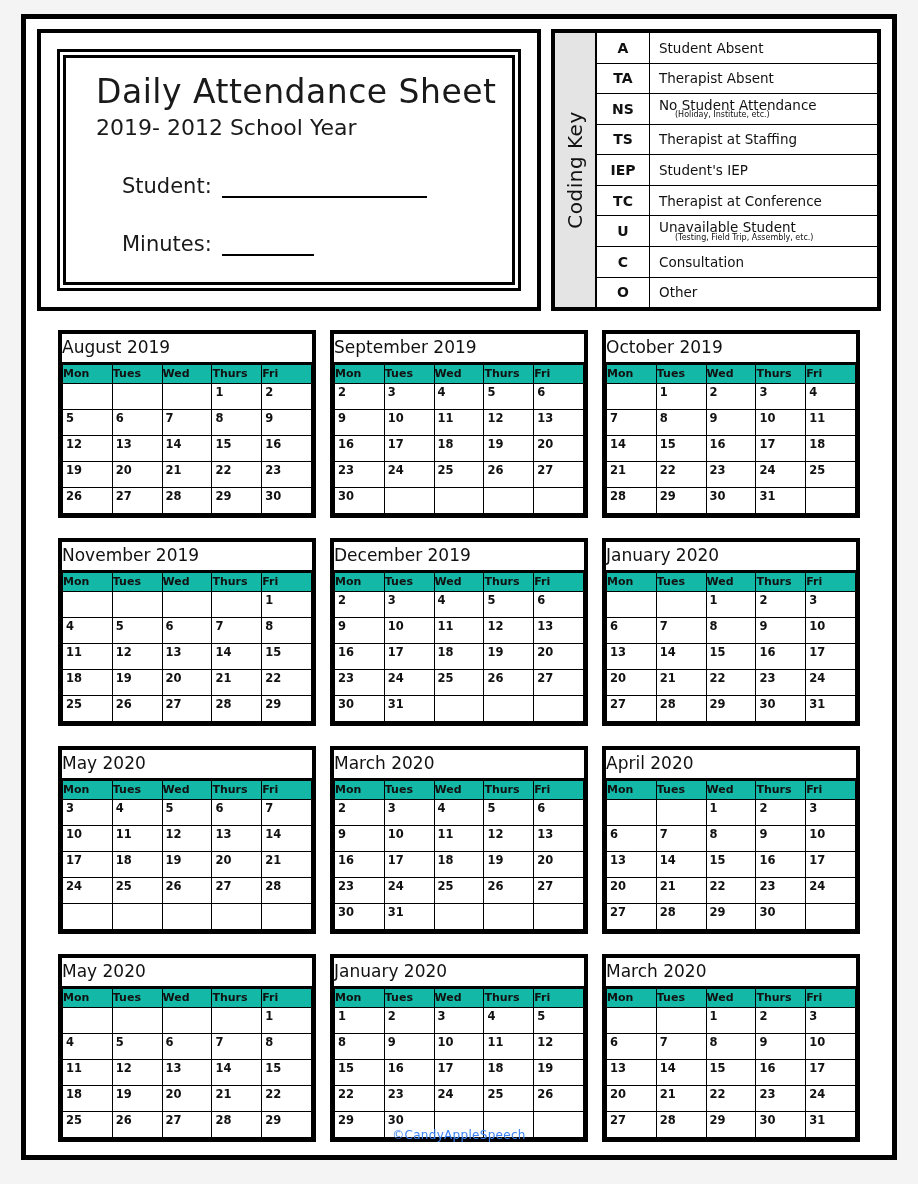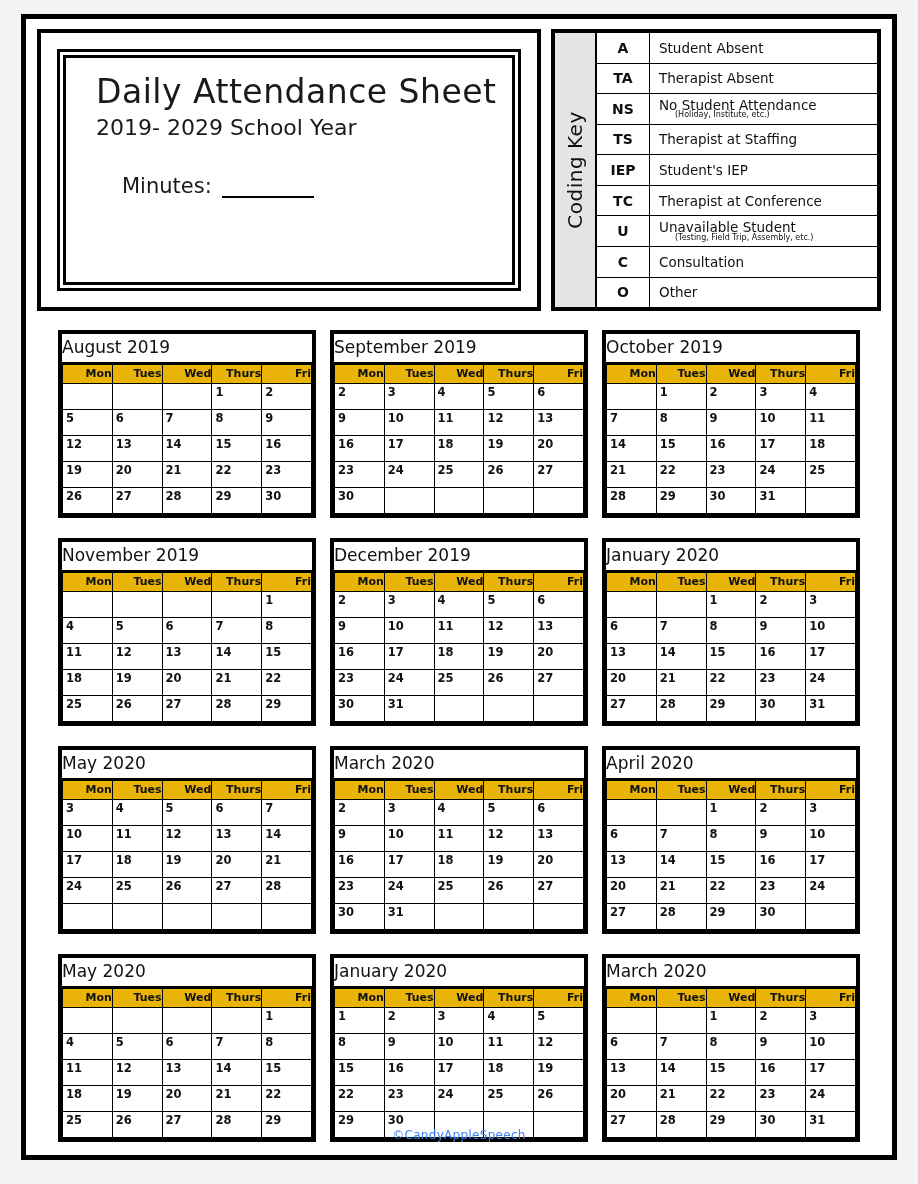--- a/index.html
+++ b/index.html
@@ -188,27 +188,27 @@
     padding: 4px 0 5px 0;
     border-bottom: 2px solid #000;
     line-height: 1.1;
   }
   table.cal-table {
     width: 100%;
     border-collapse: collapse;
     table-layout: fixed;
   }
   table.cal-table th {
-    background: #eab308;
+    background: #14b8a6;
     font-size: 11px;
     font-weight: bold;
     color: #111;
     border: 1px solid #000;
     height: 19px;
-    text-align: right;
+    text-align: left;
     padding: 0;
   }
   table.cal-table td {
     border: 1px solid #000;
     height: 26px;
     vertical-align: top;
     text-align: left;
     font-size: 11.5px;
     font-weight: bold;
     color: #111;
@@ -233,22 +233,26 @@
 <div class="page">
   <div class="sheet">
     <div class="sheet-inner">
 
       <div class="top-row">
 
         <div class="title-box">
           <div class="title-box-mid">
             <div class="title-box-in">
               <div class="main-title">Daily Attendance Sheet</div>
-              <div class="sub-title">2019- 2029 School Year</div>
-
+              <div class="sub-title">2019- 2012 School Year</div>
+
+              <div class="field-row first">
+                <span class="field-label">Student:</span>
+                <span class="field-line long"></span>
+              </div>
 
               <div class="field-row second">
                 <span class="field-label">Minutes:</span>
                 <span class="field-line short"></span>
               </div>
             </div>
           </div>
         </div>
 
         <div class="key-box">

